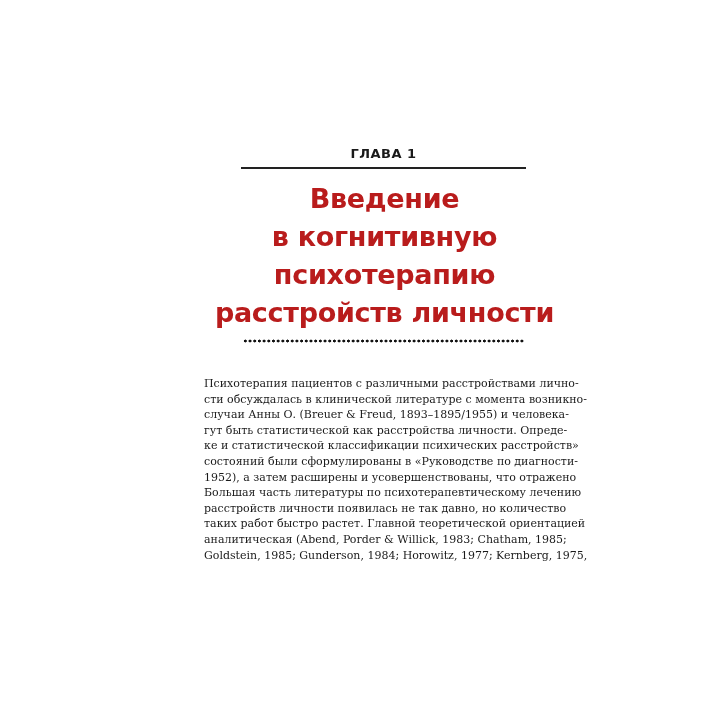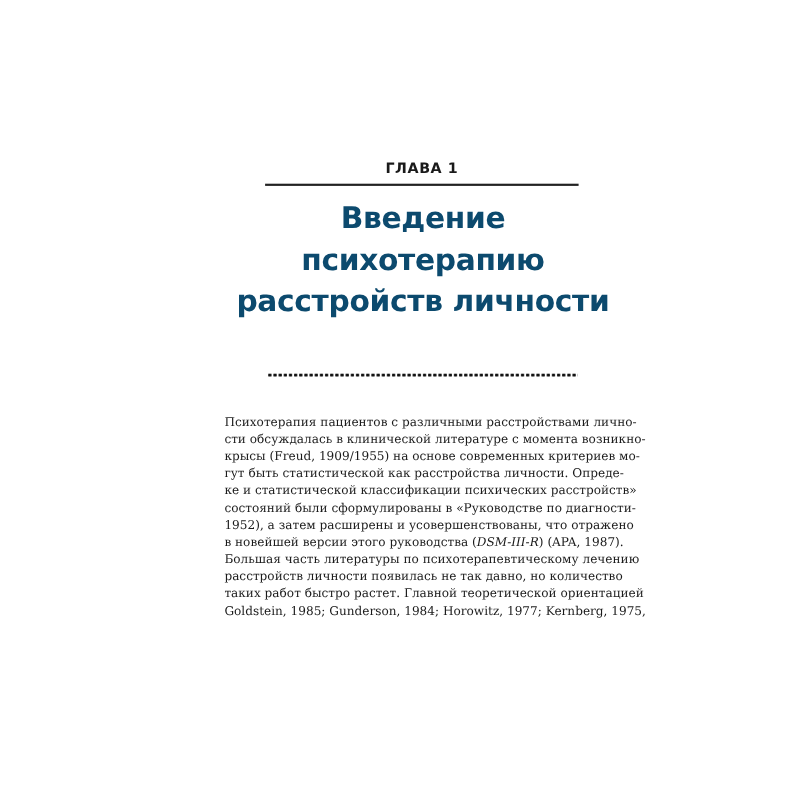--- a/index.html
+++ b/index.html
@@ -12,21 +12,21 @@
     position:absolute; left:209px; width:285px; top:146px; text-align:center;
     font-family:"DejaVu Sans", sans-serif; font-weight:bold; font-size:13px; letter-spacing:0.5px;
     color:#1a1a1a;
   }
   .chapter-rule {
     position:absolute; left:209px; width:285px; top:167px; height:2px; background:#222;
   }
   .title {
     position:absolute; left:180px; width:345px; top:180px; text-align:center;
     font-family:"DejaVu Sans", sans-serif; font-weight:bold; font-size:27px; line-height:38px;
-    color:#0c4a6e; letter-spacing:-0.3px;
+    color:#b91c1c; letter-spacing:-0.3px;
   }
   .title div { white-space:nowrap; }
   .dots {
     position:absolute; left:211px; width:282px; top:338px; height:6px;
     background-image: radial-gradient(circle, #111 1.4px, transparent 1.6px);
     background-size:4.7px 6px; background-repeat:repeat-x;
   }
   .body-text {
     position:absolute; left:172px; width:355px; top:376px;
     font-family:"DejaVu Serif", serif; font-size:11px; line-height:15.6px; color:#1a1a1a;
@@ -37,33 +37,34 @@
 </style>
 </head>
 <body>
 
 <div class="page">
   <div class="chapter-label">ГЛАВА 1</div>
   <div class="chapter-rule"></div>
 
   <div class="title">
     <div>Введение</div>
+    <div>в когнитивную</div>
     <div>психотерапию</div>
     <div>расстройств личности</div>
   </div>
 
   <div class="dots"></div>
 
   <div class="body-text">
     <div class="line">Психотерапия пациентов с различными расстройствами лично-</div>
     <div class="line">сти обсуждалась в клинической литературе с момента возникно-</div>
-    <div class="line">крысы (Freud, 1909/1955) на основе современных критериев мо-</div>
+    <div class="line">случаи Анны О. (Breuer &amp; Freud, 1893–1895/1955) и человека-</div>
     <div class="line">гут быть статистической как расстройства личности. Опреде-</div>
     <div class="line">ке и статистической классификации психических расстройств»</div>
     <div class="line">состояний были сформулированы в «Руководстве по диагности-</div>
     <div class="line">1952), а затем расширены и усовершенствованы, что отражено</div>
-    <div class="line">в новейшей версии этого руководства (<i>DSM-III-R</i>) (APA, 1987).</div>
     <div class="line">Большая часть литературы по психотерапевтическому лечению</div>
     <div class="line">расстройств личности появилась не так давно, но количество</div>
     <div class="line">таких работ быстро растет. Главной теоретической ориентацией</div>
+    <div class="line">аналитическая (Abend, Porder &amp; Willick, 1983; Chatham, 1985;</div>
     <div class="line last">Goldstein, 1985; Gunderson, 1984; Horowitz, 1977; Kernberg, 1975,</div>
   </div>
 </div>
 
 </body></html>

